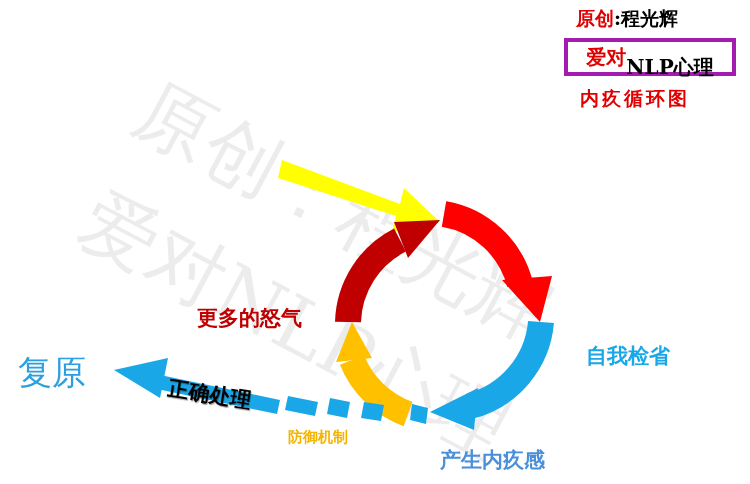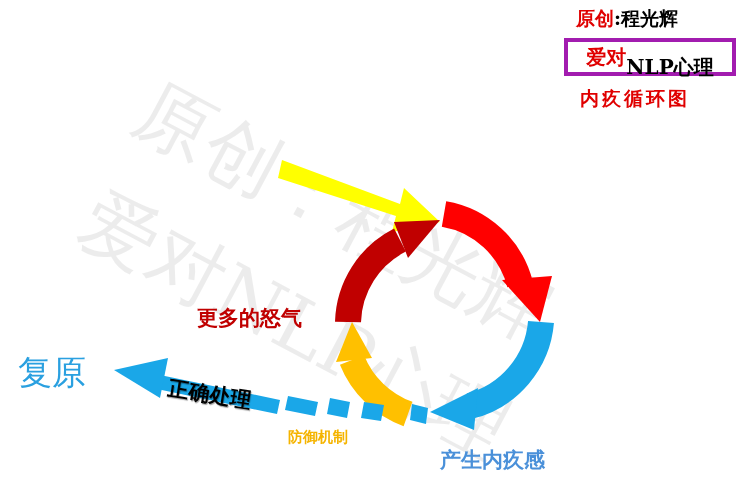--- a/index.html
+++ b/index.html
@@ -60,20 +60,21 @@
 <div class="abs credit" style="left:564px; top:38px; width:172px; height:38px; border:4px solid #a21caf; box-sizing:border-box; display:flex; align-items:center; justify-content:center; font-size:20px;">
   <span style="color:#e00000;">爱对</span>
     <span style="color:#000;margin-top:21px;">NLP心理</span>
 </div>
 <div class="abs credit" style="left:580px; top:86px; font-size:19px; color:#e00000; letter-spacing:3px;">内疚循环图</div>
 
 <div class="abs label" style="left:428px; top:152px; width:210px; color:#ff0000; font-size:21px;">
 </div>
 
 <div class="abs label" style="left:548px; top:344px; width:160px; color:#1aa7e8; font-size:21px;">
+  <div>自我检省</div>
 </div>
 
 <div class="abs label" style="left:440px; top:448px; color:#4a90d9; font-size:21px;">产生内疚感</div>
 
 <div class="abs label" style="left:288px; top:428px; color:#f5b400; font-size:15px;">防御机制</div>
 
 <div class="abs label" style="left:197px; top:306px; color:#c00000; font-size:21px;">更多的怒气</div>
 
 <div class="abs label" style="left:18px; top:352px; color:#2aa0e0; font-size:34px; font-weight:normal;">复原</div>
 

